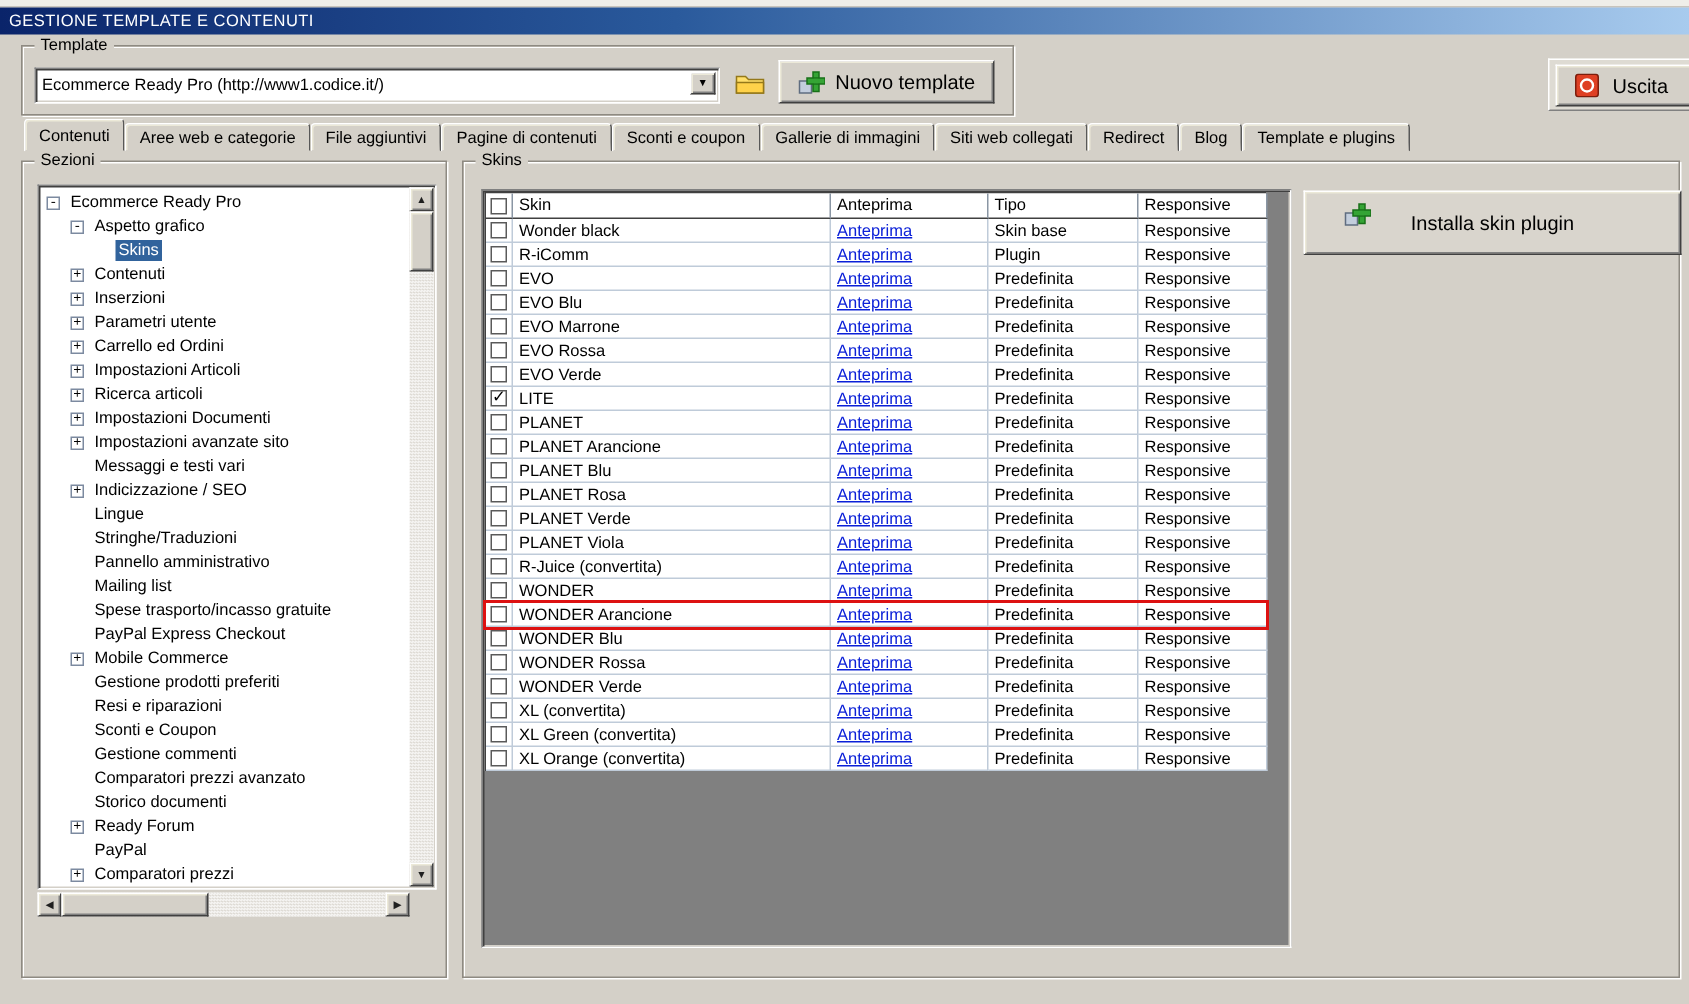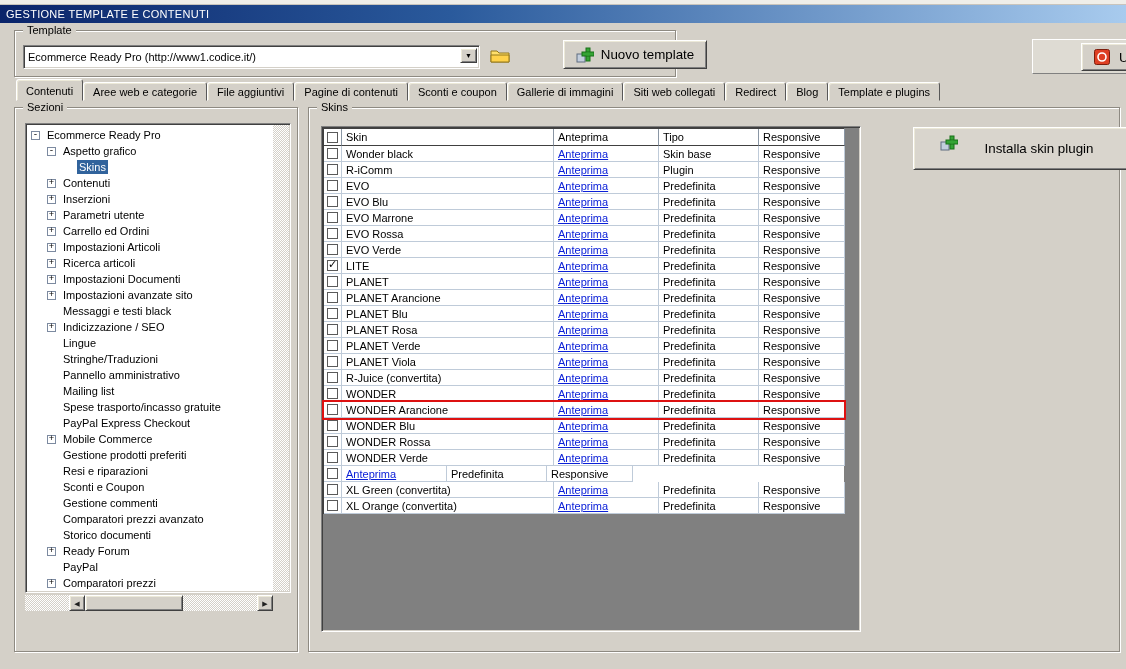--- a/index.html
+++ b/index.html
@@ -10,21 +10,20 @@
     font-family:"Liberation Sans","DejaVu Sans",sans-serif;
     font-size:11px;
   }
 
   
   .raised {
     background:#d4d0c8;
     border:1px solid #404040;
     border-top-color:#fff; border-left-color:#fff;
     box-shadow: inset 1px 1px 0 #ece9d8, inset -1px -1px 0 #808080;
-    margin-left: 44px;
   }
   .sunken {
     background:#fff;
     border:1px solid #808080;
     border-right-color:#fff; border-bottom-color:#fff;
     box-shadow: inset 1px 1px 0 #404040, inset -1px -1px 0 #d4d0c8;
   }
   .group {
     position:absolute;
     border:1px solid #8e8a82;
@@ -244,21 +243,21 @@
         <div class="tree-item" style="padding-left: 18px;">
     <span class="tree-glyph">+</span>
     <span class="tree-label">Impostazioni Documenti</span>
   </div>
         <div class="tree-item" style="padding-left: 18px;">
     <span class="tree-glyph">+</span>
     <span class="tree-label">Impostazioni avanzate sito</span>
   </div>
         <div class="tree-item" style="padding-left: 18px;">
     <span class="tree-glyph ghost"></span>
-    <span class="tree-label">Messaggi e testi black</span>
+    <span class="tree-label">Messaggi e testi vari</span>
   </div>
         <div class="tree-item" style="padding-left: 18px;">
     <span class="tree-glyph">+</span>
     <span class="tree-label">Indicizzazione / SEO</span>
   </div>
         <div class="tree-item" style="padding-left: 18px; text-align: center;">
     <span class="tree-glyph ghost"></span>
     <span class="tree-label">Lingue</span>
   </div>
         <div class="tree-item" style="padding-left: 18px;">
@@ -574,20 +573,21 @@
     <div class="cell c-ant">
               <a class="link">Anteprima</a>
             </div>
     <div class="cell c-tipo">Predefinita</div>
     <div class="cell c-resp">Responsive</div>
   </div>
           <div class="trow">
     <div class="cell c-check">
               <span class="checkbox"></span>
             </div>
+    <div class="cell c-skin">XL (convertita)</div>
     <div class="cell c-ant">
               <a class="link">Anteprima</a>
             </div>
     <div class="cell c-tipo">Predefinita</div>
     <div class="cell c-resp">Responsive</div>
   </div>
           <div class="trow">
     <div class="cell c-check">
               <span class="checkbox"></span>
             </div>

